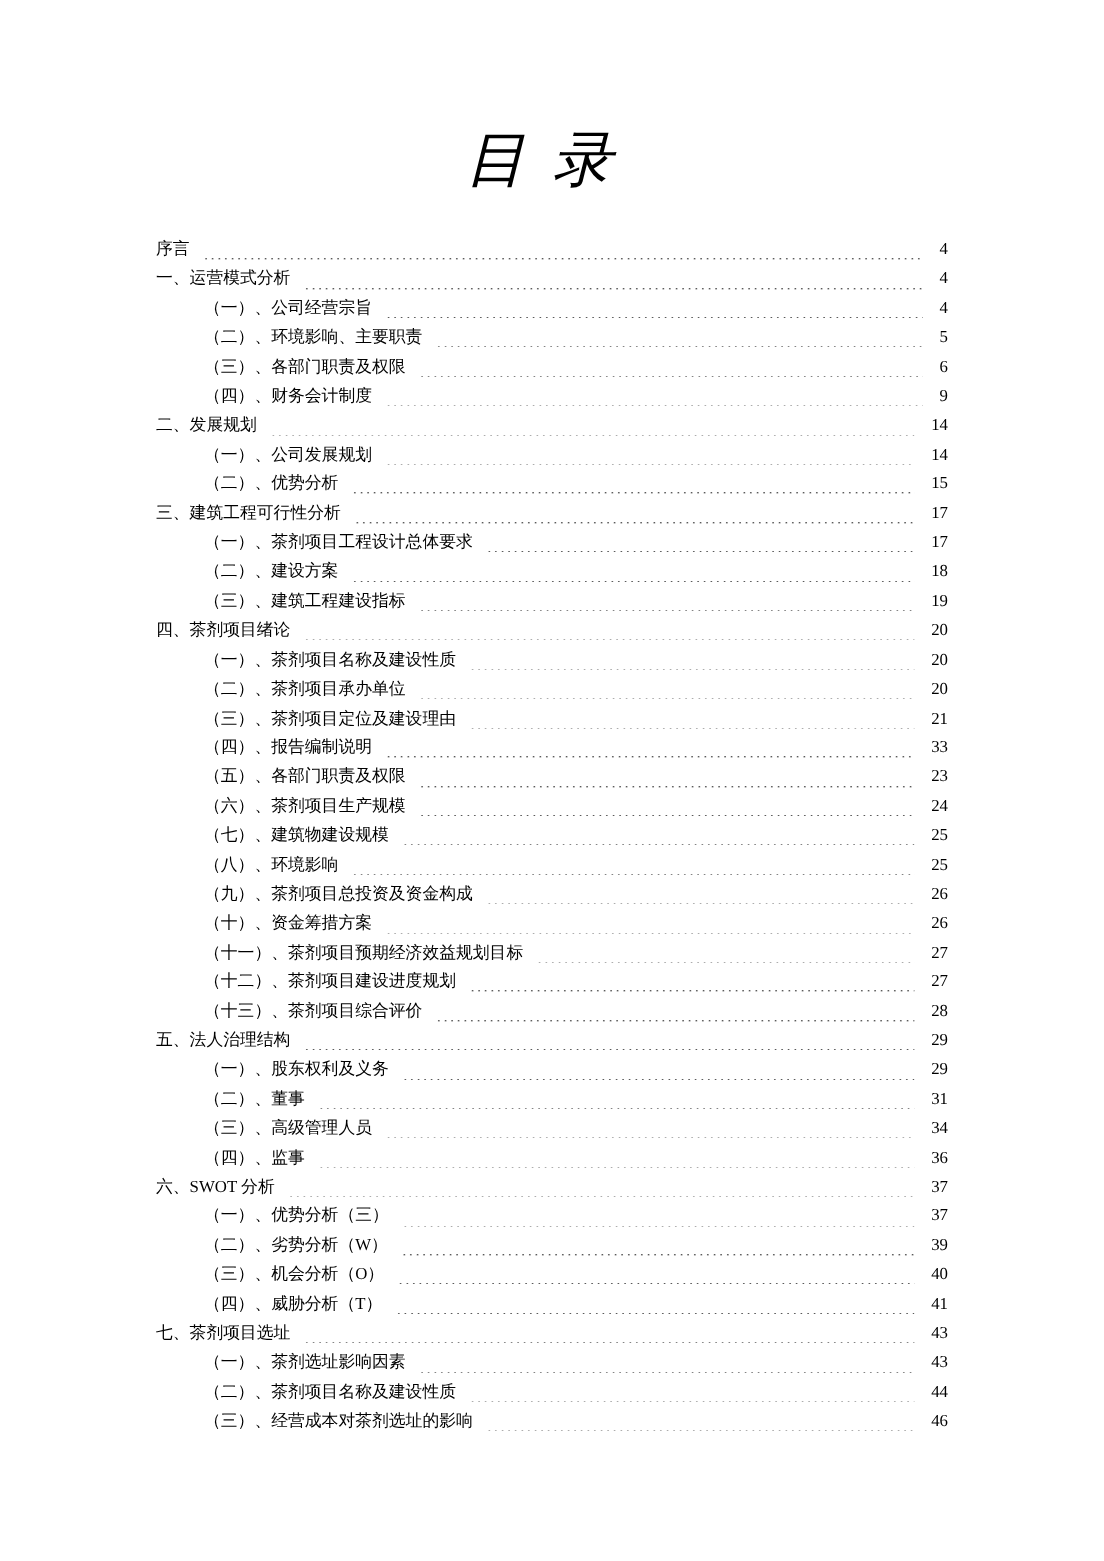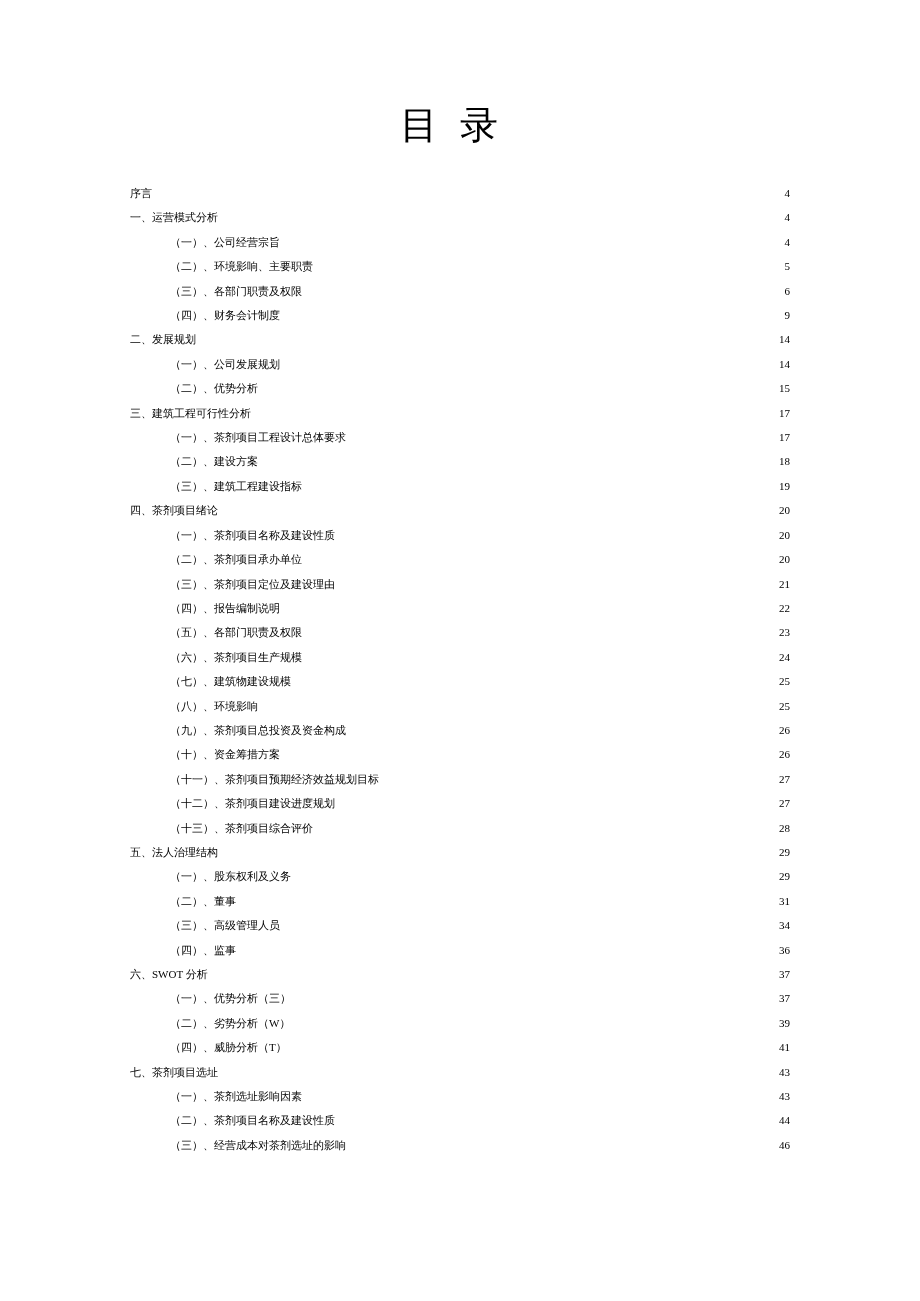--- a/index.html
+++ b/index.html
@@ -10,30 +10,31 @@
     body {
       background: #fff;
       width: 920px;
       min-height: 1301px;
       font-family: "SimSun", "宋体", serif;
       color: #000;
       padding: 100px 130px 60px 130px;
     }
     .title {
       text-align: center;
-      font-size: 38px;
+      font-size: 50px;
       font-weight: normal;
       letter-spacing: 22px;
       margin-bottom: 30px;
       font-family: "SimSun", "宋体", serif;
+      font-style: italic;
     }
     .toc-entry {
       display: flex;
       align-items: center;
-      font-size: 11px;
+      font-size: 14px;
       line-height: 24.4px;
       white-space: nowrap;
       gap: 12px;
     }
     .toc-entry.level-0 {
       padding-left: 0;
     }
     .toc-entry.level-1 {
       padding-left: 40px;
     }
@@ -145,21 +146,21 @@
       <span class="toc-page">20</span>
     </div>
     <div class="toc-entry level-1">
       <span class="toc-label">（三）、茶剂项目定位及建设理由</span>
       <span class="toc-dots"></span>
       <span class="toc-page">21</span>
     </div>
     <div class="toc-entry level-1">
       <span class="toc-label">（四）、报告编制说明</span>
       <span class="toc-dots"></span>
-      <span class="toc-page">22</span>
+      <span class="toc-page">33</span>
     </div>
     <div class="toc-entry level-1">
       <span class="toc-label">（五）、各部门职责及权限</span>
       <span class="toc-dots"></span>
       <span class="toc-page">23</span>
     </div>
     <div class="toc-entry level-1">
       <span class="toc-label">（六）、茶剂项目生产规模</span>
       <span class="toc-dots"></span>
       <span class="toc-page">24</span>
@@ -231,20 +232,25 @@
     </div>
     <div class="toc-entry level-1">
       <span class="toc-label">（一）、优势分析（三）</span>
       <span class="toc-dots"></span>
       <span class="toc-page">37</span>
     </div>
     <div class="toc-entry level-1">
       <span class="toc-label">（二）、劣势分析（W）</span>
       <span class="toc-dots"></span>
       <span class="toc-page">39</span>
+    </div>
+    <div class="toc-entry level-1">
+      <span class="toc-label">（三）、机会分析（O）</span>
+      <span class="toc-dots"></span>
+      <span class="toc-page">40</span>
     </div>
     <div class="toc-entry level-1">
       <span class="toc-label">（四）、威胁分析（T）</span>
       <span class="toc-dots"></span>
       <span class="toc-page">41</span>
     </div>
     <div class="toc-entry level-0">
       <span class="toc-label">七、茶剂项目选址</span>
       <span class="toc-dots"></span>
       <span class="toc-page">43</span>

